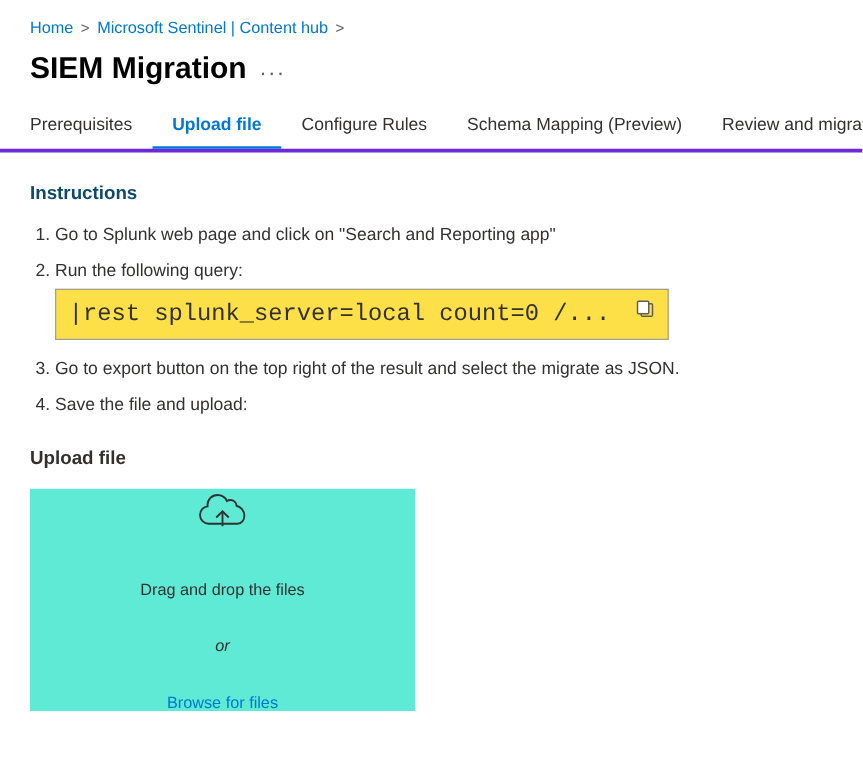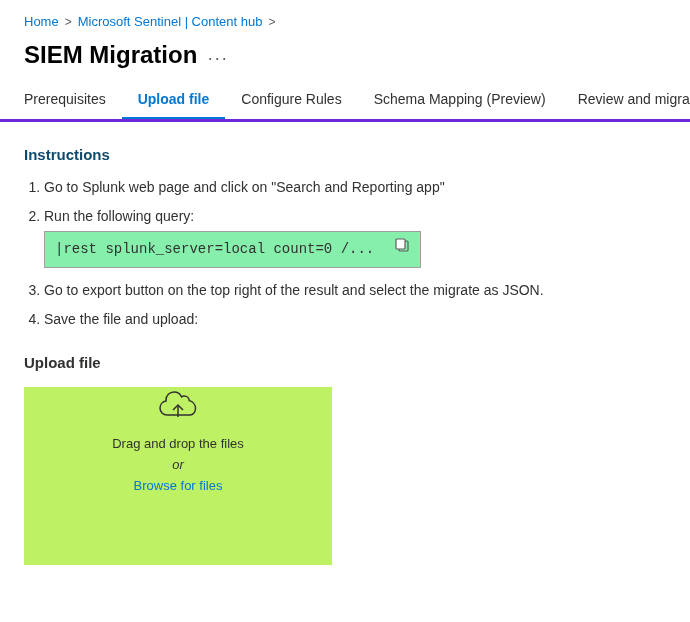--- a/index.html
+++ b/index.html
@@ -88,23 +88,23 @@
       font-size: 14px;
       line-height: 1.5;
     }
 
     .code-box {
       display: inline-flex;
       align-items: center;
       gap: 20px;
       border: 1px solid #a19f9d;
       padding: 5px 10px;
-      background: #86efac;
+      background: #fde047;
       font-family: 'Courier New', monospace;
-      font-size: 14px;
+      font-size: 19px;
       color: #323130;
       margin-top: 4px;
       margin-bottom: 4px;
     }
     .copy-icon {
       cursor: pointer;
       color: #605e5c;
       font-size: 15px;
     }
 
@@ -114,26 +114,26 @@
     .upload-title {
       font-size: 15px;
       font-weight: 700;
       margin-bottom: 16px;
       color: #323130;
     }
 
     .drop-zone {
       width: 308px;
       height: 178px;
-      background: #bef264;
+      background: #5eead4;
       border: none;
       display: flex;
       flex-direction: column;
       align-items: center;
-      justify-content: flex-start;
+      justify-content: space-between;
       gap: 6px;
       cursor: pointer;
     }
 
     .cloud-icon {
       margin-bottom: 4px;
     }
 
     .drop-text {
       font-size: 13px;

